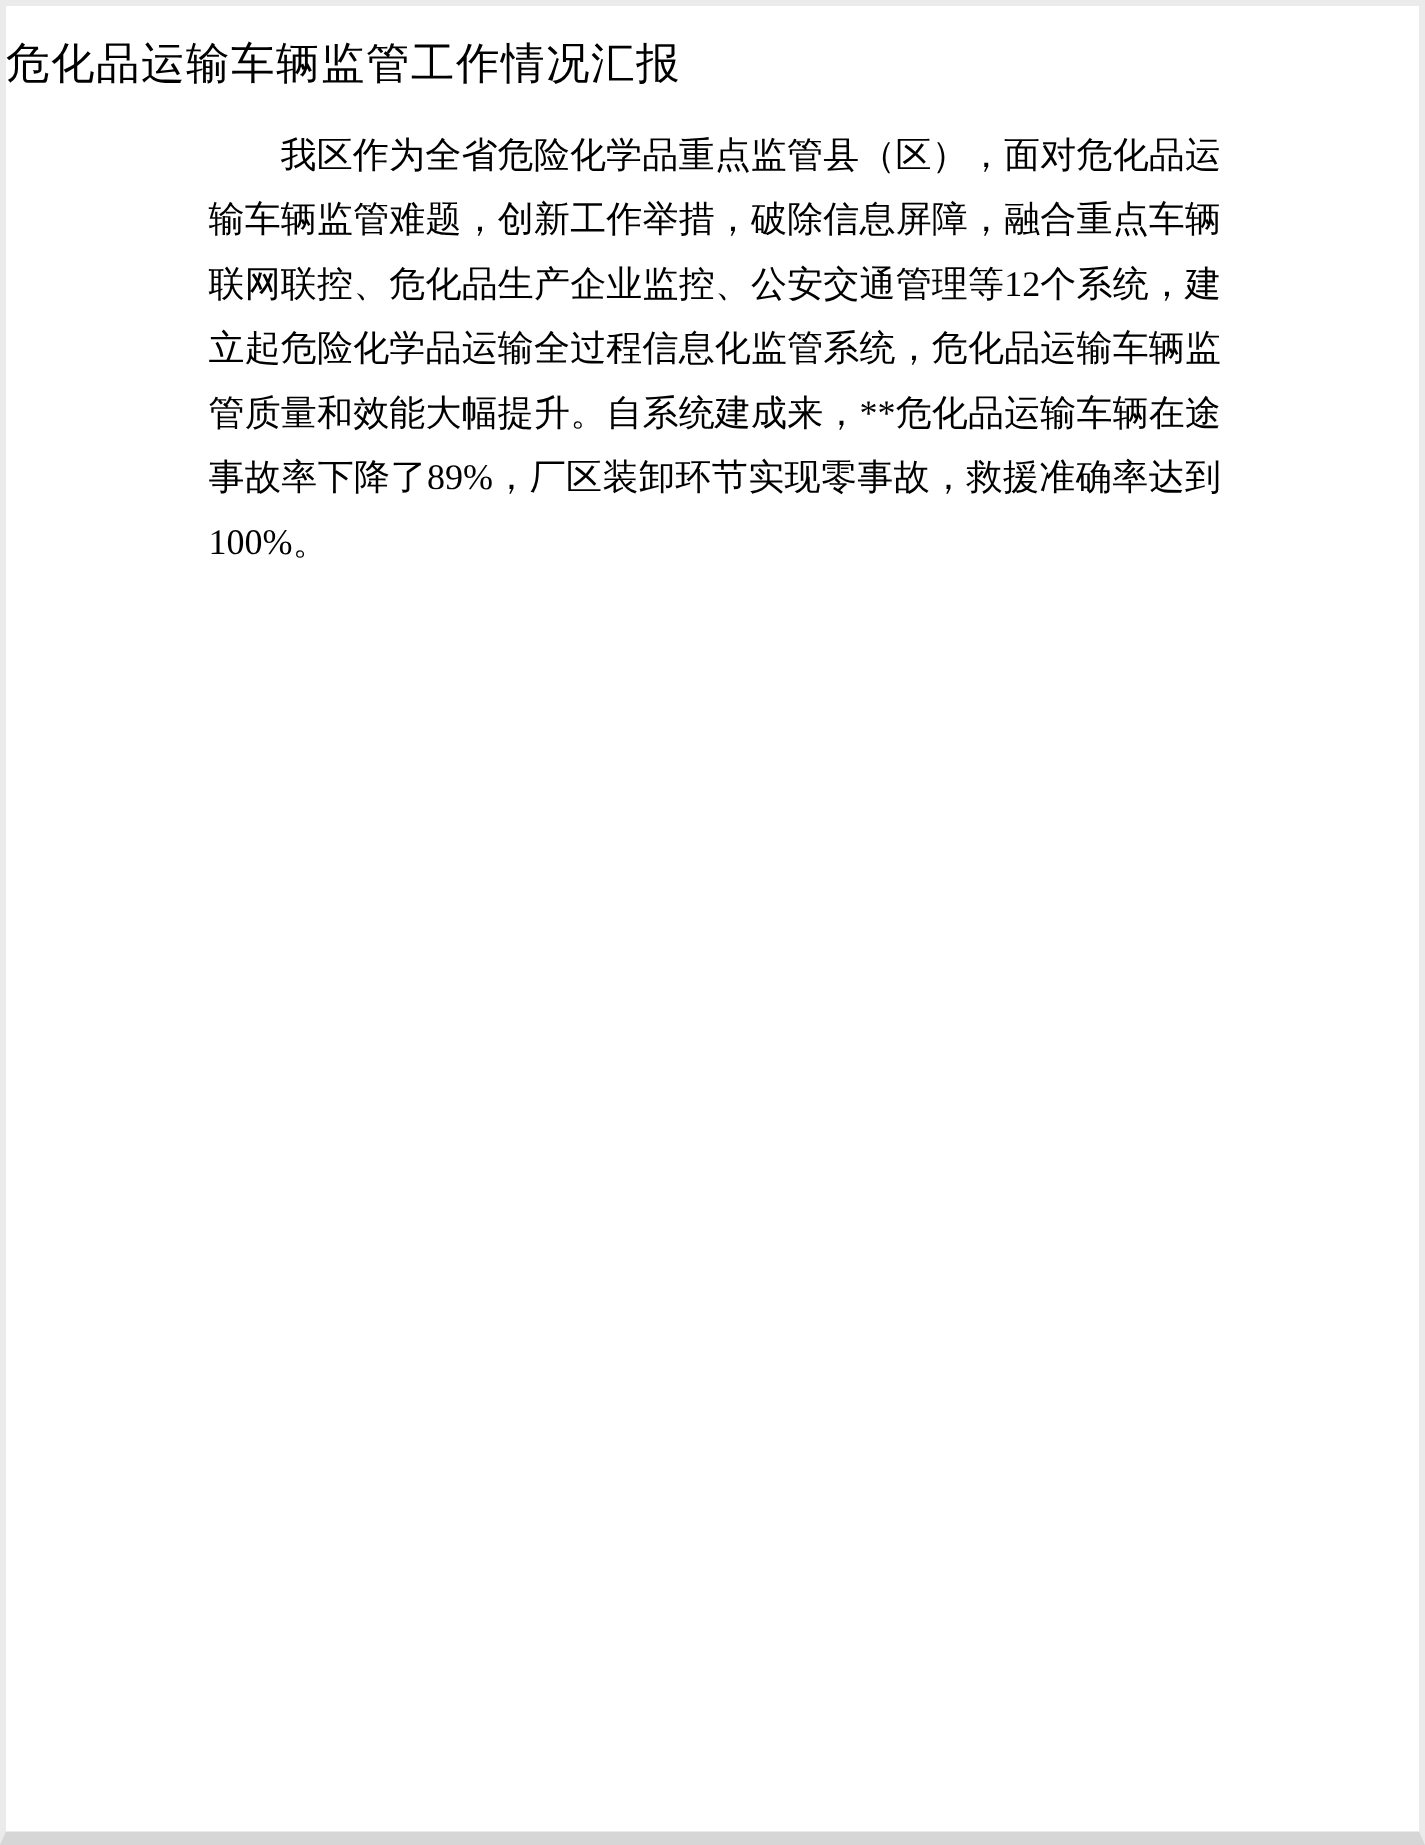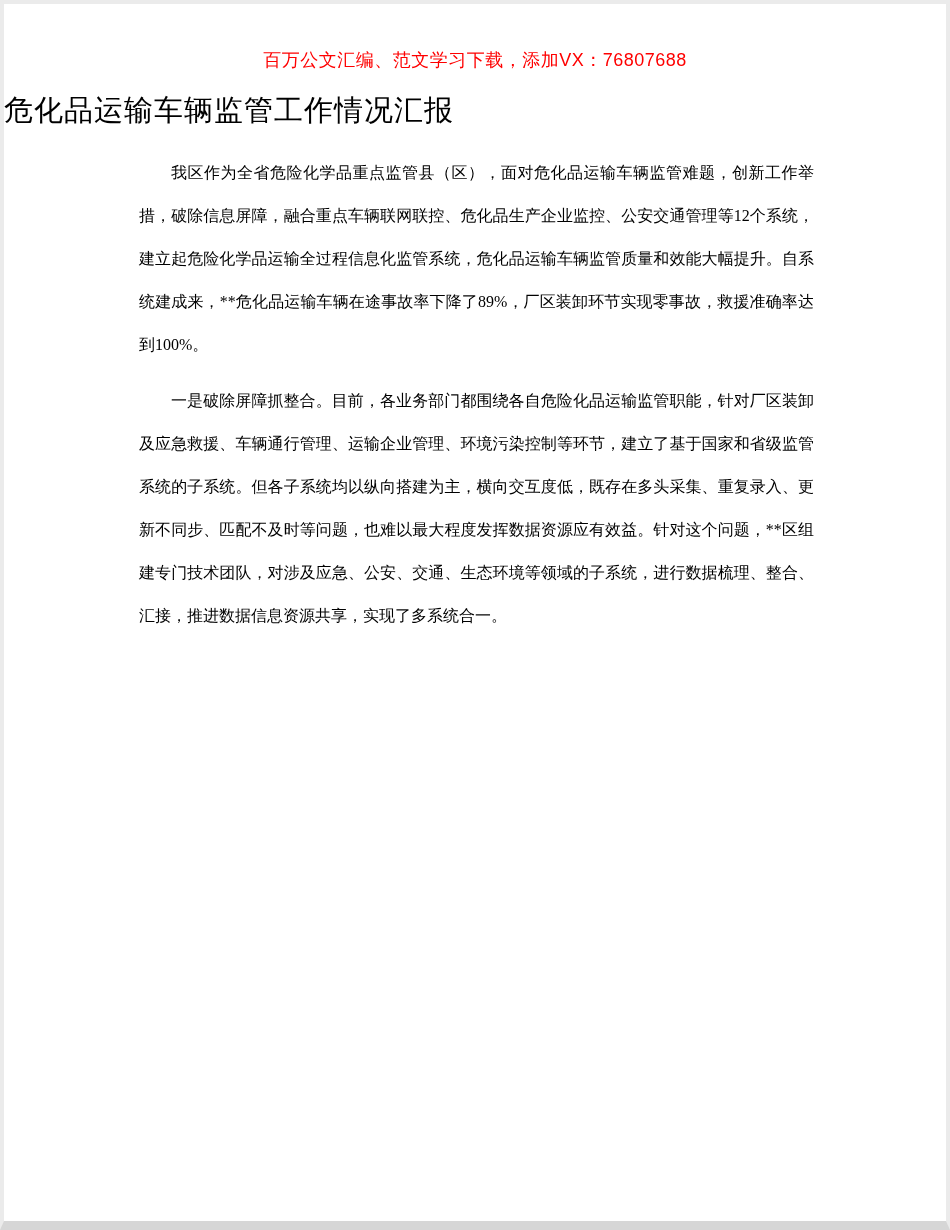--- a/index.html
+++ b/index.html
@@ -33,34 +33,32 @@
     font-size: 29px;
     font-weight: normal;
     letter-spacing: 1px;
   }
   .content {
     margin-top: 14px;
     padding: 0 132px 0 135px;
   }
   .para {
     margin: 13px 0;
-    font-size: 16px;
+    font-size: 24px;
     line-height: 43px;
     text-align: justify;
     text-justify: inter-character;
     text-indent: 2em;
     word-break: break-all;
   }
   .para.heading {
     text-align: left;
   }
 </style>
 </head>
 <body>
 
 <div class="page">
-  <div class="watermark" style="color: rgb(254, 0, 0);">百万公文汇编、范文学习下载，添加VX：76807688</div>
   <h1 class="doc-title">危化品运输车辆监管工作情况汇报</h1>
   <div class="content">
       <p class="para">我区作为全省危险化学品重点监管县（区），面对危化品运输车辆监管难题，创新工作举措，破除信息屏障，融合重点车辆联网联控、危化品生产企业监控、公安交通管理等12个系统，建立起危险化学品运输全过程信息化监管系统，危化品运输车辆监管质量和效能大幅提升。自系统建成来，**危化品运输车辆在途事故率下降了89%，厂区装卸环节实现零事故，救援准确率达到100%。</p>
-      <p class="para">一是破除屏障抓整合。目前，各业务部门都围绕各自危险化品运输监管职能，针对厂区装卸及应急救援、车辆通行管理、运输企业管理、环境污染控制等环节，建立了基于国家和省级监管系统的子系统。但各子系统均以纵向搭建为主，横向交互度低，既存在多头采集、重复录入、更新不同步、匹配不及时等问题，也难以最大程度发挥数据资源应有效益。针对这个问题，**区组建专门技术团队，对涉及应急、公安、交通、生态环境等领域的子系统，进行数据梳理、整合、汇接，推进数据信息资源共享，实现了多系统合一。</p>
     </div>
 </div>
 
 </body></html>

